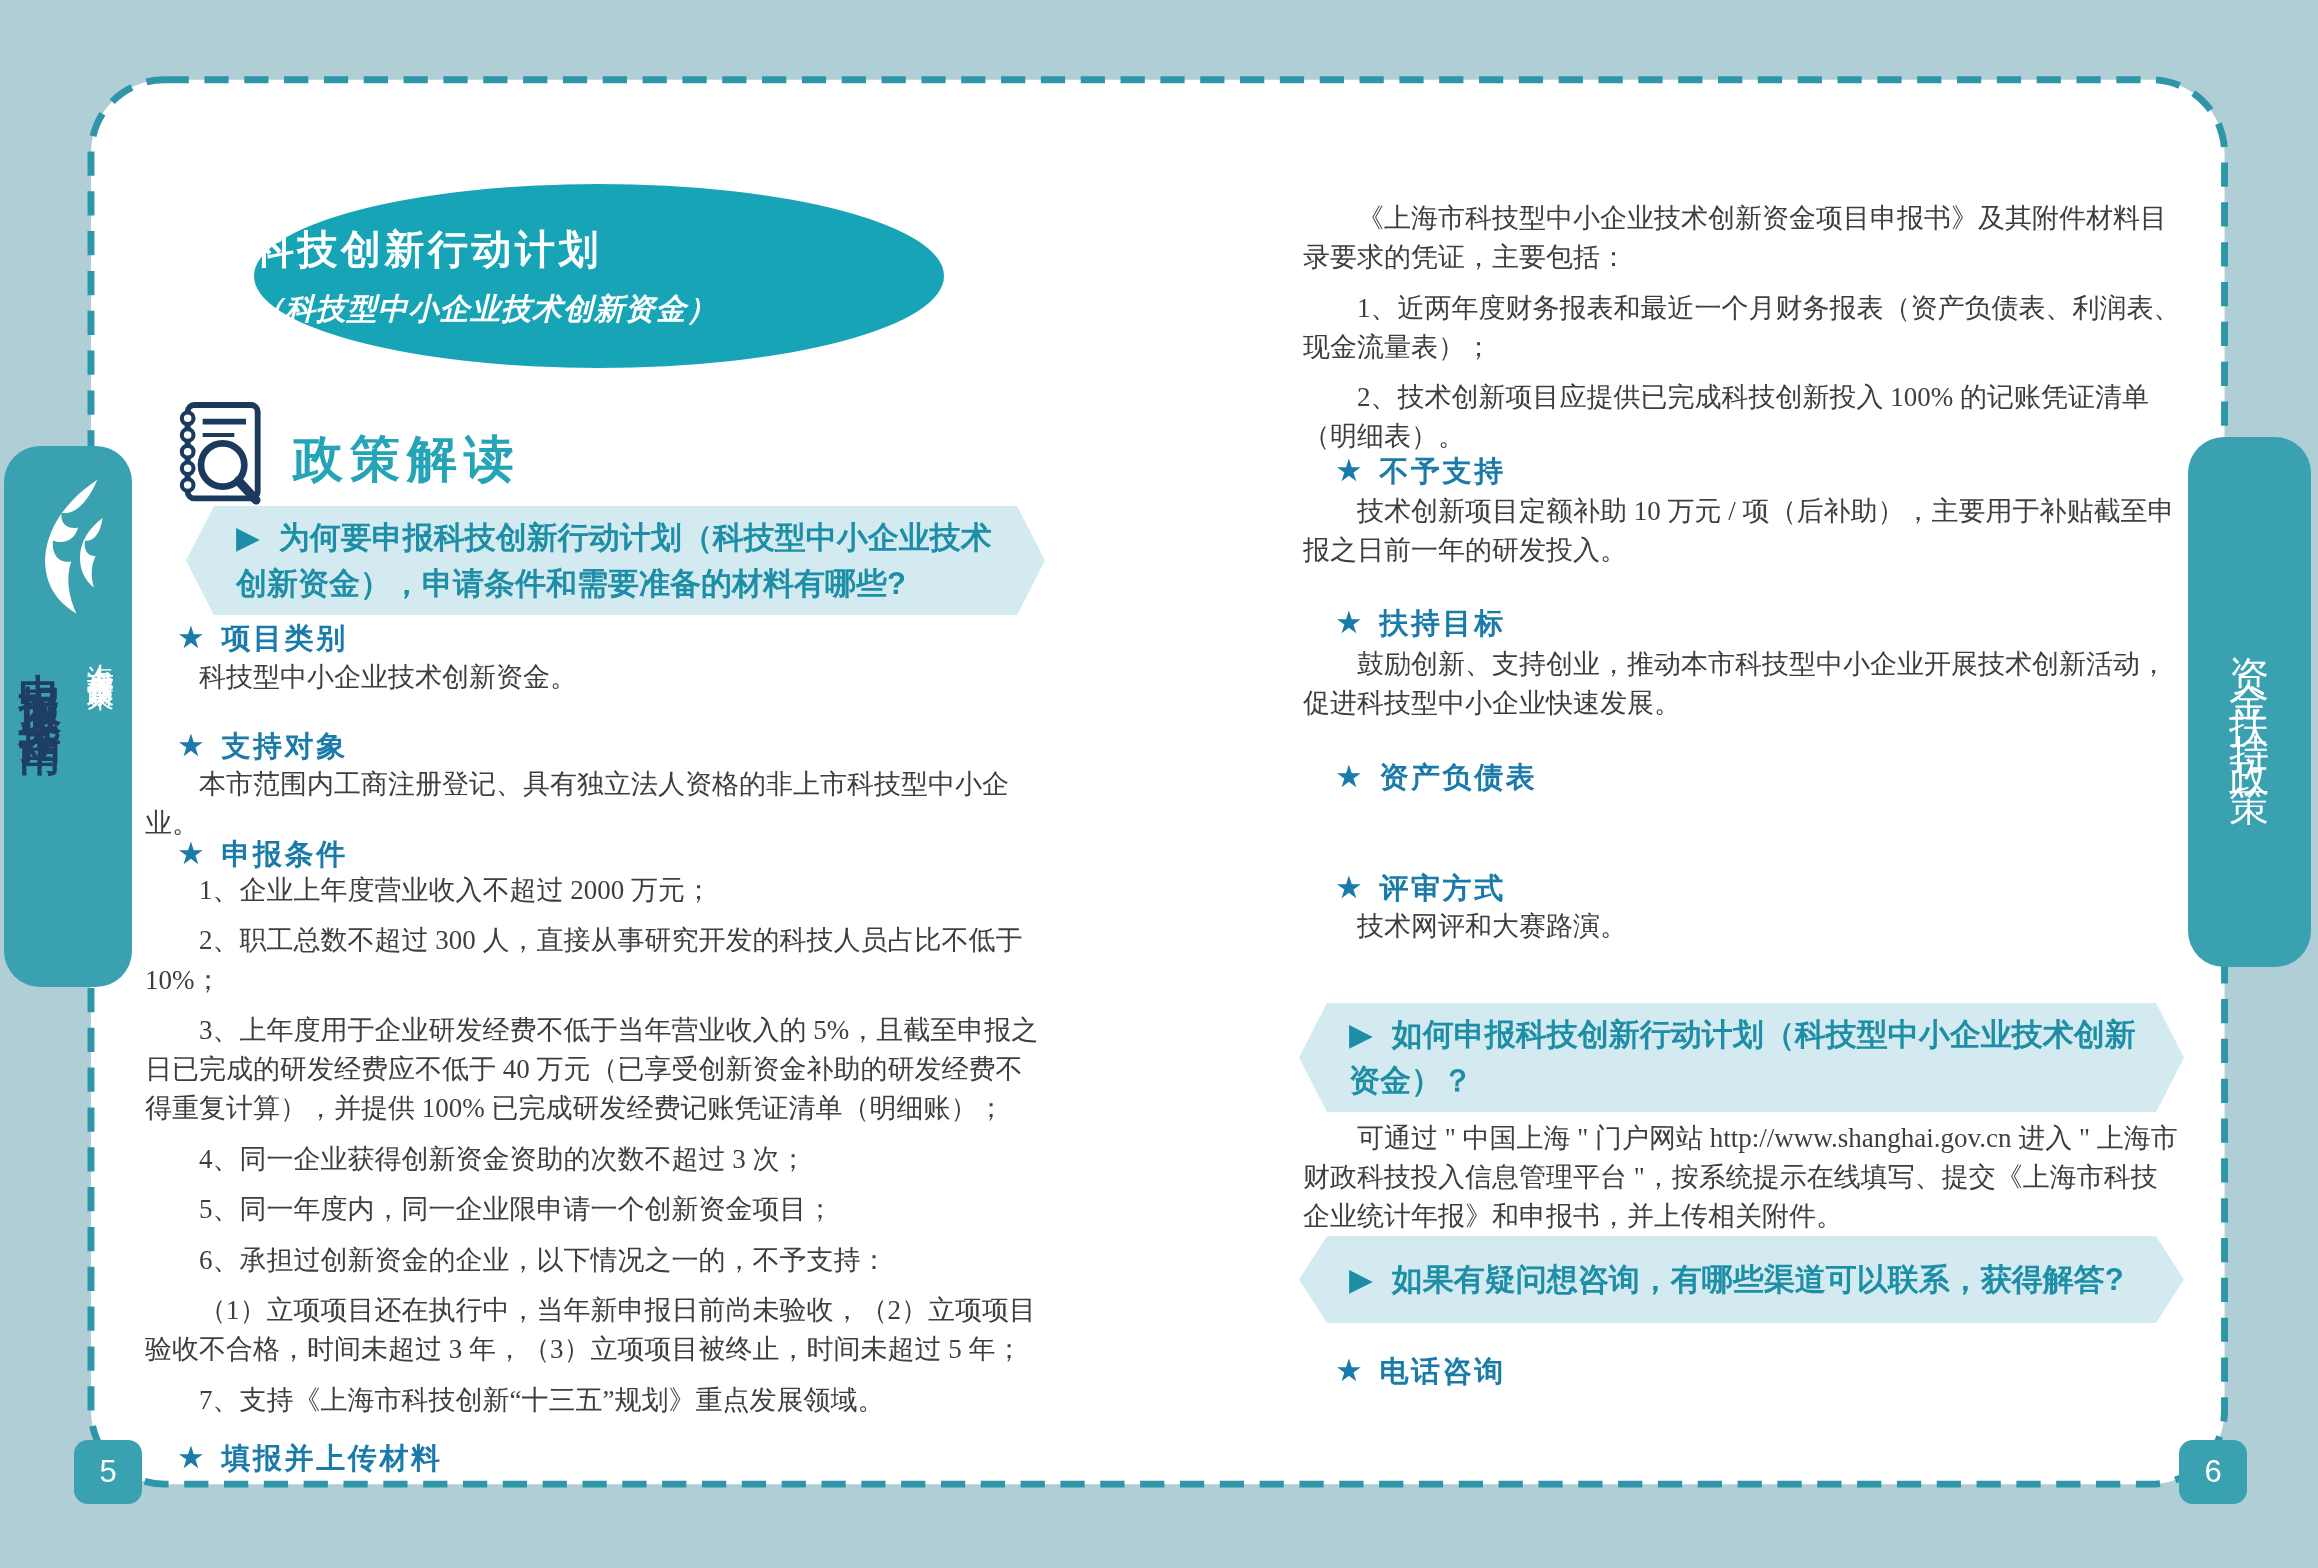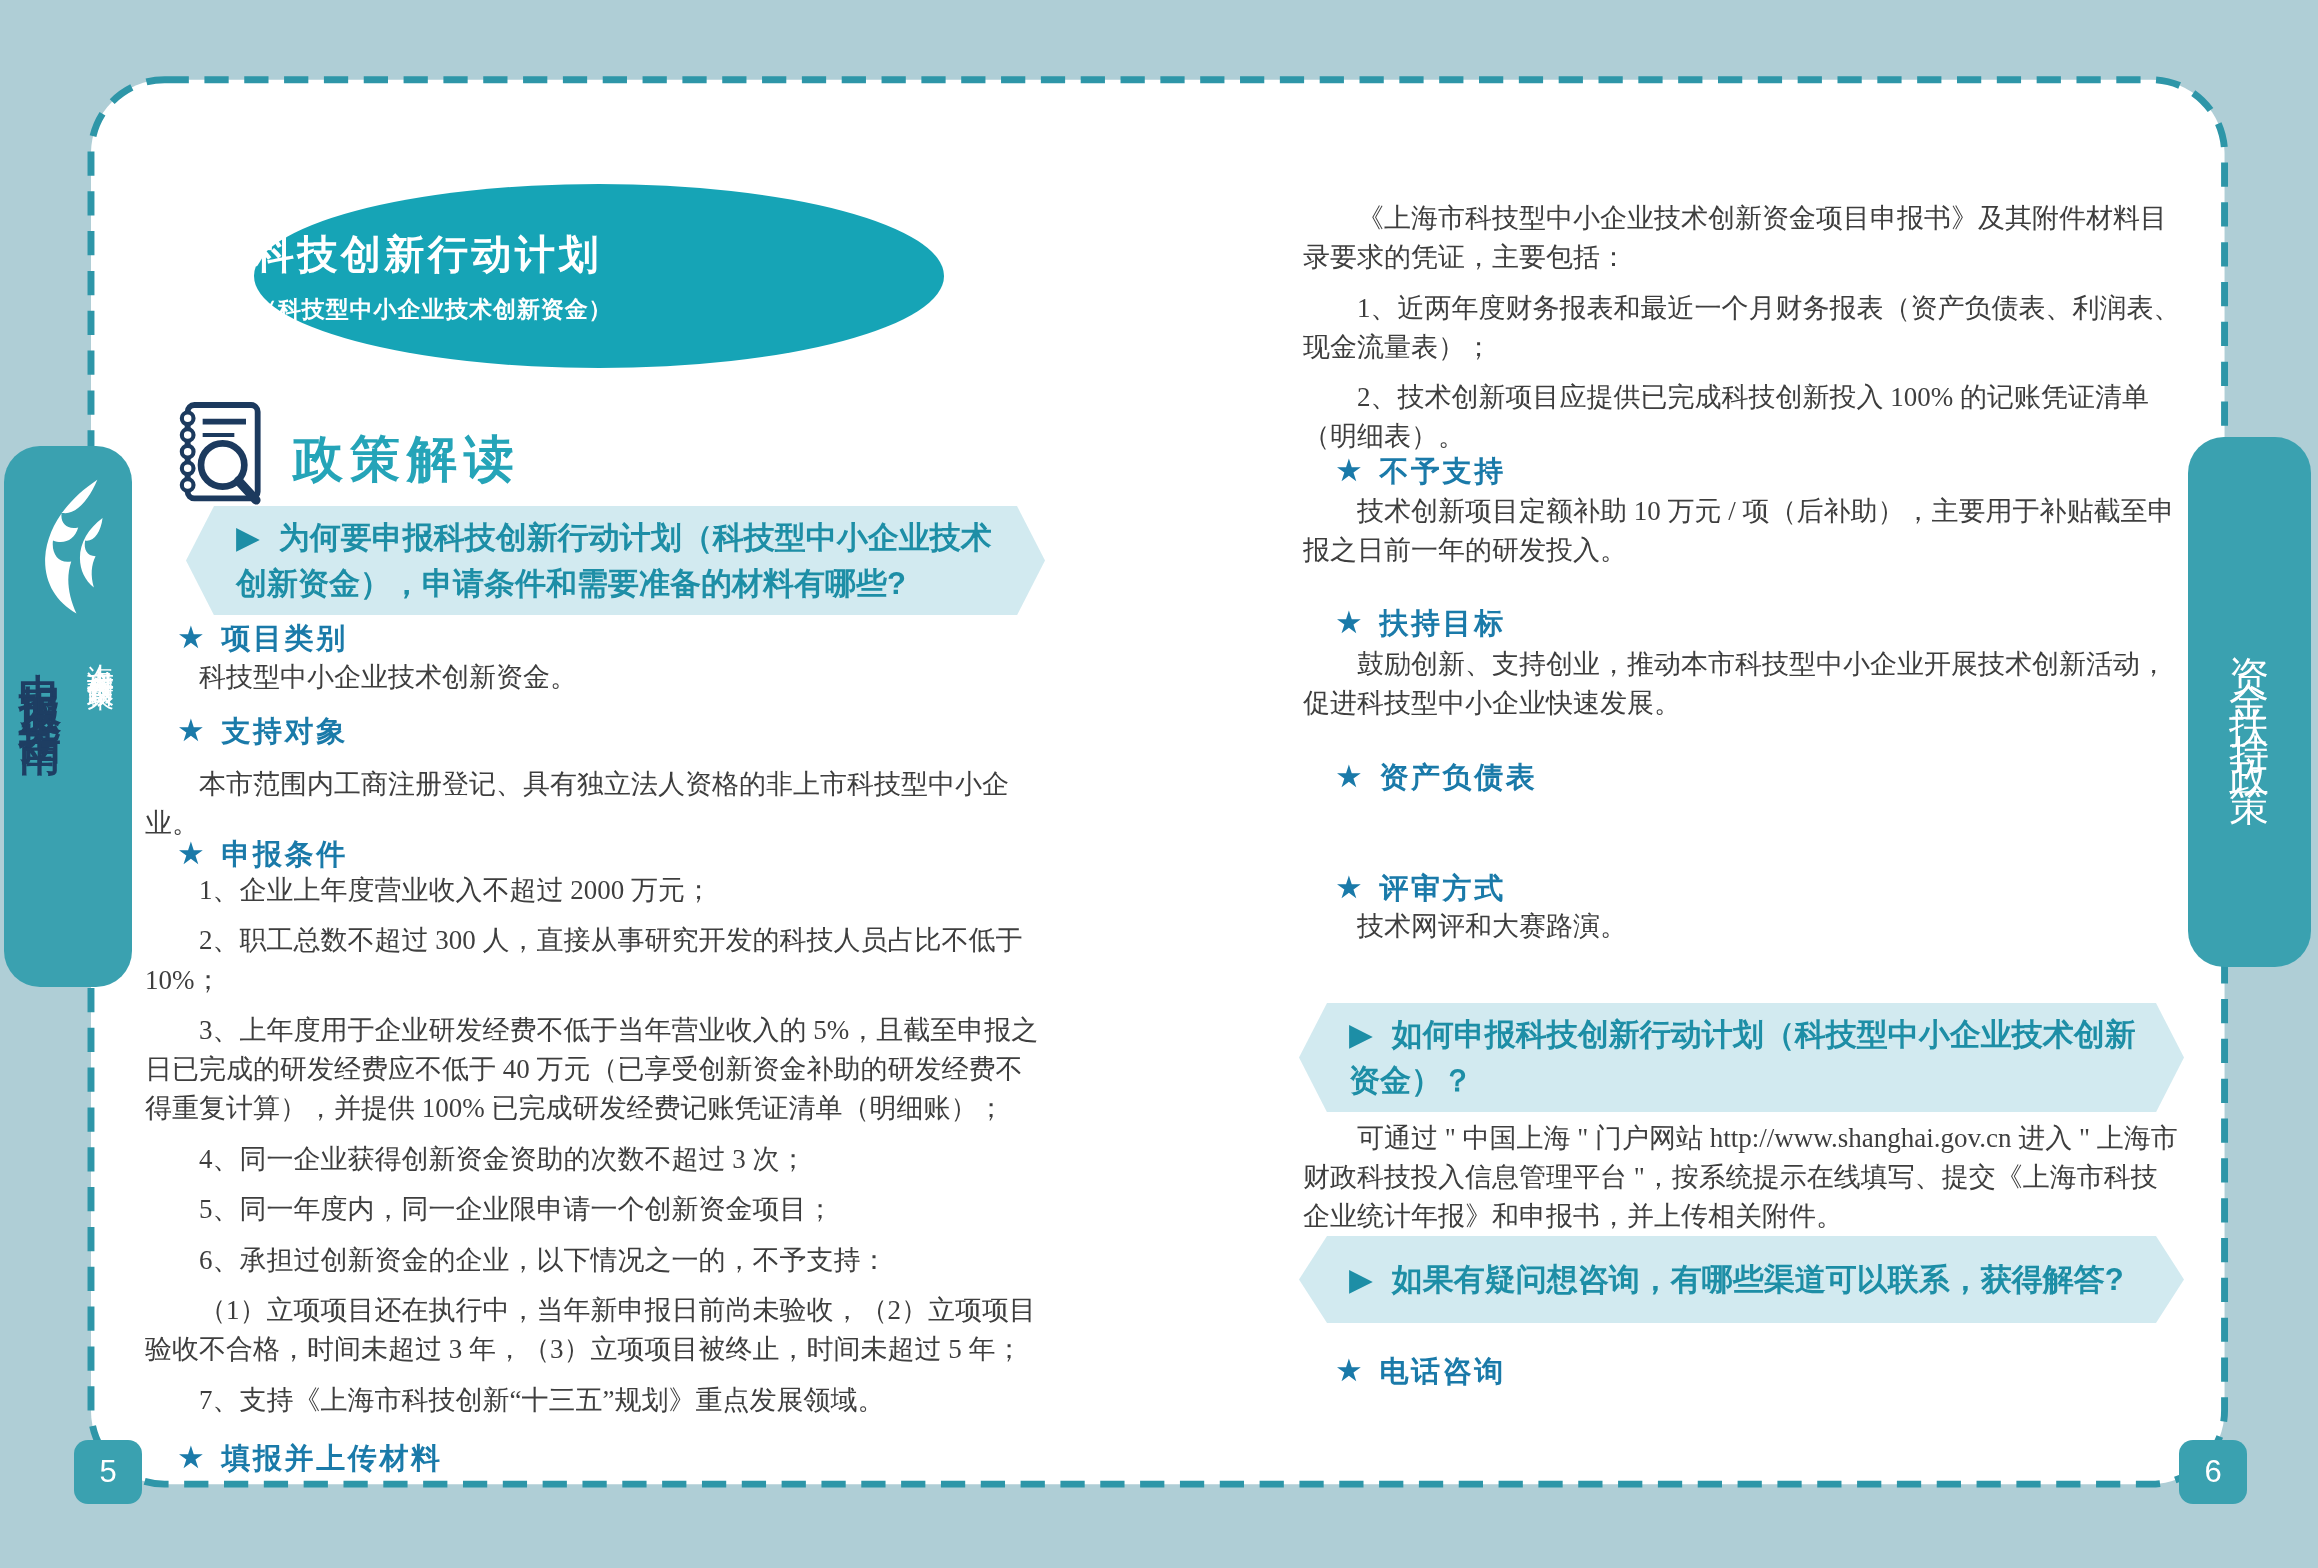--- a/index.html
+++ b/index.html
@@ -20,21 +20,21 @@
   
   .pagenum{position:absolute;width:68px;height:64px;background:#3aa1b0;border-radius:14px;
            display:flex;align-items:center;justify-content:center;color:#fff;font-size:31px;}
   .pagenum-left{left:74px;top:1440px;}
   .pagenum-right{left:2179px;top:1440px;}
 
   
   .ellipse{position:absolute;left:254px;top:184px;width:690px;height:184px;background:#16a4b6;border-radius:50%;
            display:flex;flex-direction:column;align-items:flex-start;justify-content:center;color:#fff;font-weight:900;}
   .ellipse .l1{font-size:40px;letter-spacing:3.5px;}
-  .ellipse .l2{font-size:23px;letter-spacing:0.9px;margin-top:12px;}
+  .ellipse .l2{font-size:30px;letter-spacing:0.9px;margin-top:12px;font-style:italic;}
 
   
   .policy-icon{position:absolute;left:171px;top:398px;width:100px;height:109px;}
   .policy-title{position:absolute;left:293px;top:426px;font-size:50px;font-weight:900;color:#25a4b8;letter-spacing:7px;}
 
   
   .banner{position:absolute;background:#d2eaf0;color:#1d8ea6;font-weight:800;font-size:31px;line-height:1.48;
           clip-path:polygon(0 50%,28px 0,calc(100% - 28px) 0,100% 50%,calc(100% - 28px) 100%,28px 100%);
           display:flex;align-items:center;}
   .banner .btxt{padding:8.7px 26px 8.7px 50px;}
@@ -104,21 +104,21 @@
     <div class="btxt"><span class="arrow">▶</span><span>为何要申报科技创新行动计划（科技型中小企业技术创新资金），申请条件和需要准备的材料有哪些?</span></div>
   </div>
 
   <div class="star-head" style="left:177px;top:619px;">
     <span class="star">★</span><span>项目类别</span>
   </div>
   <div class="body w-left" style="top:658px;">
     <p>科技型中小企业技术创新资金。</p>
   </div>
 
-  <div class="star-head" style="left:177px;top:712px;">
+  <div class="star-head" style="left:177px;top:727px;">
     <span class="star">★</span><span>支持对象</span>
   </div>
   <div class="body w-left" style="top:765px;">
     <p>本市范围内工商注册登记、具有独立法人资格的非上市科技型中小企业。</p>
   </div>
 
   <div class="star-head" style="left:177px;top:835px;">
     <span class="star">★</span><span>申报条件</span>
   </div>
   <div class="body w-left" style="top:871px;">

